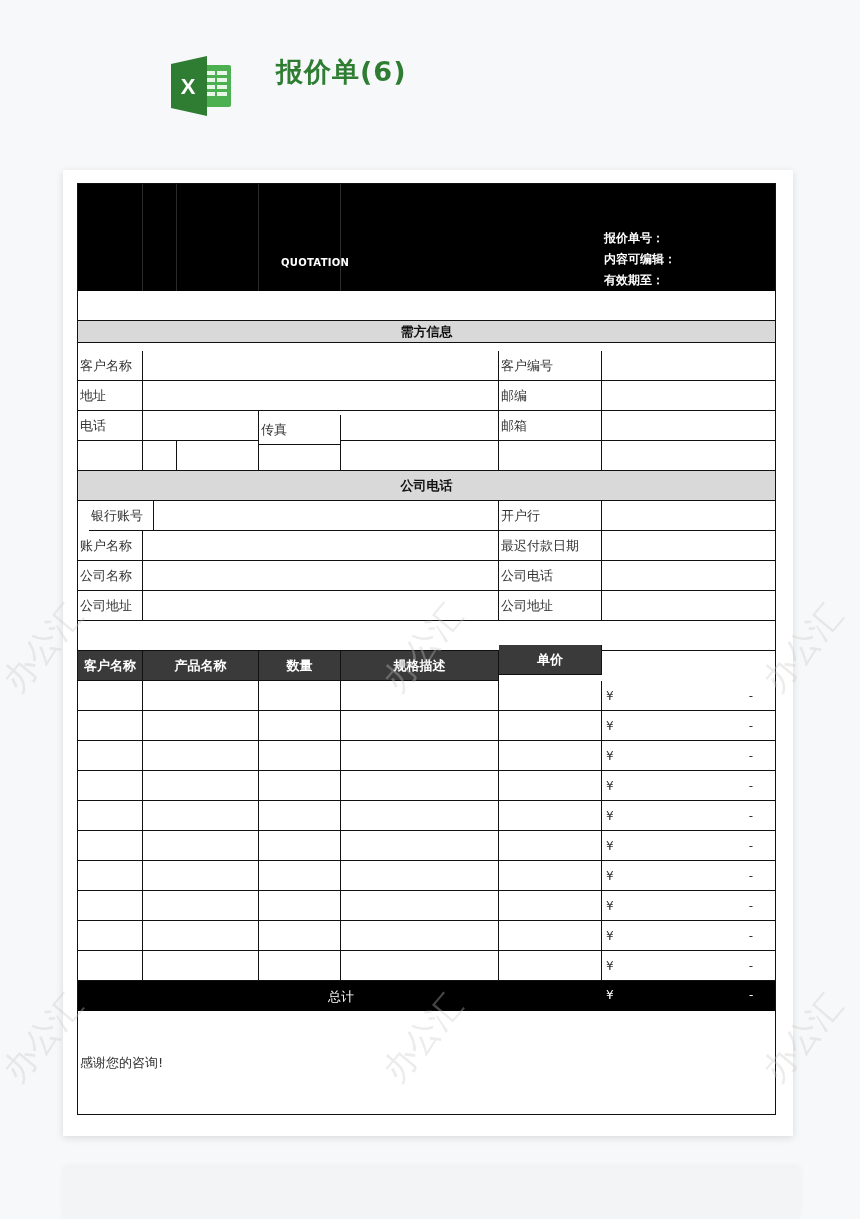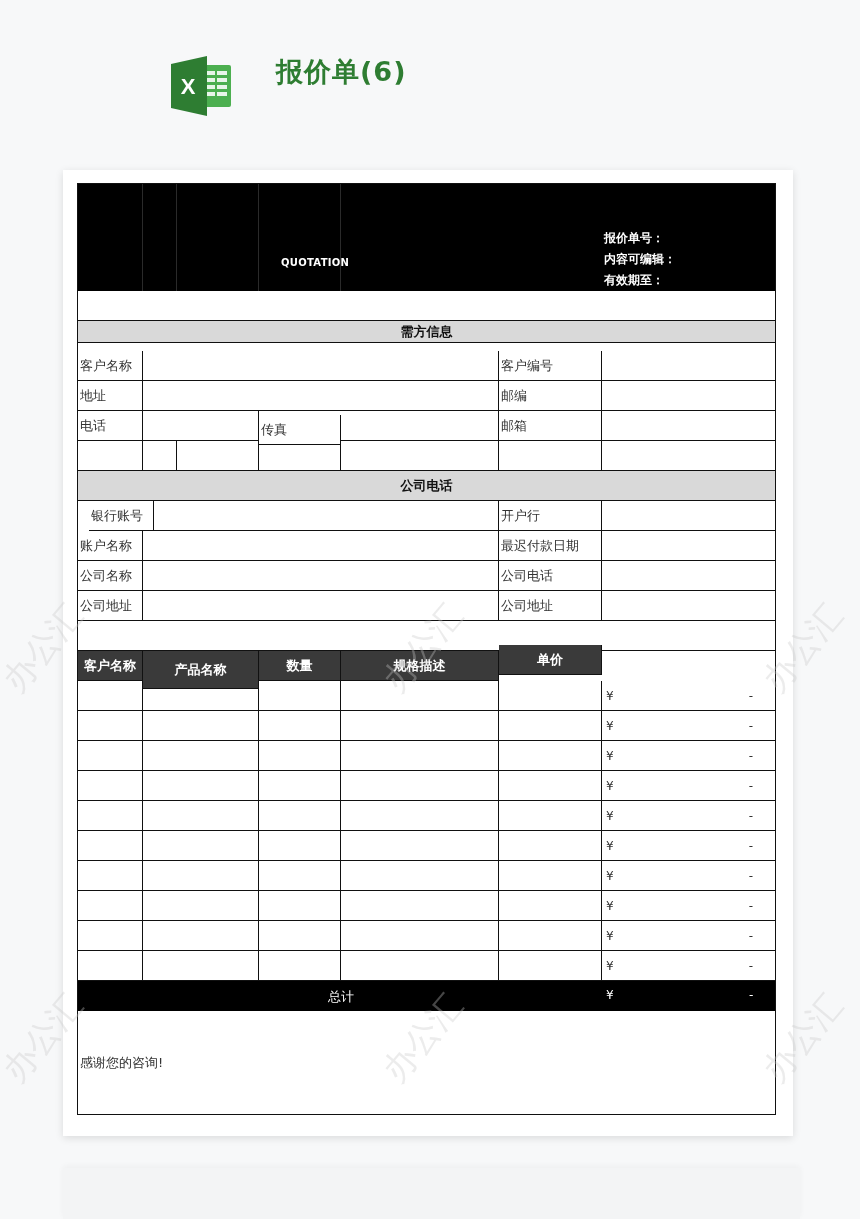--- a/index.html
+++ b/index.html
@@ -119,21 +119,21 @@
   <div class="cell noright" style="left:524px;top:377px;width:173px;height:30px"></div>
 
   <div class="cell" style="left:0;top:407px;width:65px;height:30px">公司地址</div>
   <div class="cell" style="left:65px;top:407px;width:356px;height:30px"></div>
   <div class="cell" style="left:421px;top:407px;width:103px;height:30px">公司地址</div>
   <div class="cell noright" style="left:524px;top:407px;width:173px;height:30px"></div>
 
   <div class="cell noright" style="left:0;top:437px;width:697px;height:30px"></div>
 
   <div class="cell th" style="left:0;top:467px;width:65px;height:30px">客户名称</div>
-  <div class="cell th" style="left:65px;top:467px;width:116px;height:38px">产品名称</div>
+  <div class="cell th" style="left:65px;top:467px;width:116px;height:30px">产品名称</div>
   <div class="cell th" style="left:181px;top:467px;width:82px;height:30px">数量</div>
   <div class="cell th" style="left:263px;top:467px;width:158px;height:30px">规格描述</div>
   <div class="cell th" style="left:421px;top:461px;width:103px;height:30px">单价</div>
 
   <div id="item-rows">
       <div class="cell" style="left: 0px; top: 497px; width: 65px; height: 30px;"></div>
       <div class="cell" style="left: 65px; top: 497px; width: 116px; height: 30px;"></div>
       <div class="cell" style="left: 181px; top: 497px; width: 82px; height: 30px;"></div>
       <div class="cell" style="left: 263px; top: 497px; width: 158px; height: 30px;"></div>
       <div class="cell" style="left: 421px; top: 497px; width: 103px; height: 30px;"></div>

